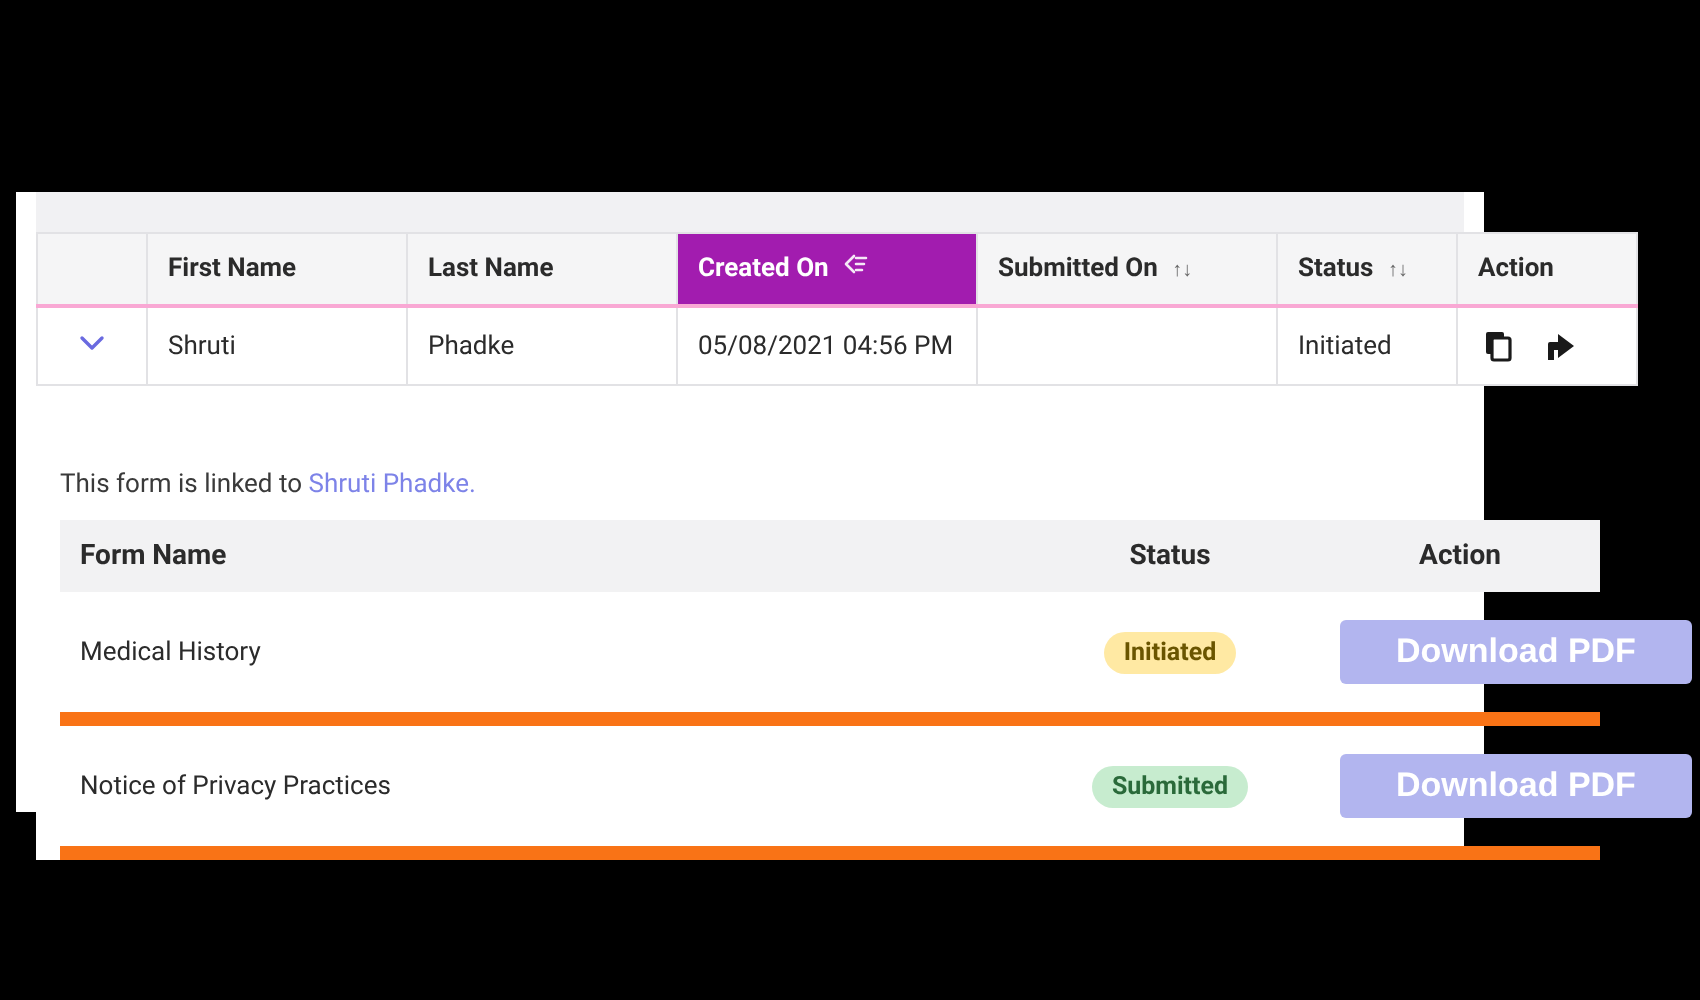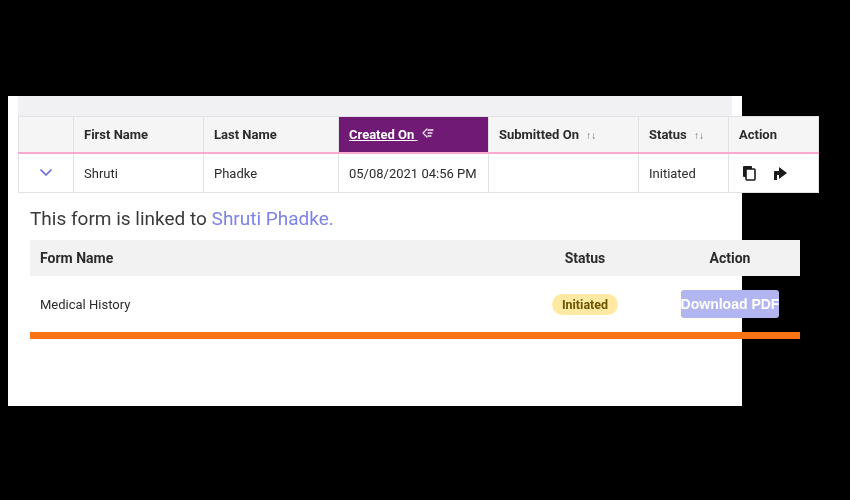--- a/index.html
+++ b/index.html
@@ -42,23 +42,22 @@
     padding: 10px 10px;
     vertical-align: middle;
   }
   table.main th {
     background: #f5f5f6;
     font-weight: 700;
     font-size: 13px;
     height: 36px;
   }
   table.main th.active {
-    background: #701a75;
+    background: #a21caf;
     color: #fff;
-    text-decoration: underline;
   }
   table.main td {
     background: #fff;
     height: 38px;
     border-top: 2px solid #f9a8d4;
   }
   col.c-expand { width: 55px; }
   col.c-first  { width: 130px; }
   col.c-last   { width: 135px; }
   col.c-created{ width: 150px; }
@@ -85,23 +84,24 @@
     gap: 14px;
     align-items: center;
   }
   .action-icons svg { display: block; }
 
   .detail {
     background: #fff;
     padding: 14px 12px 0 12px;
   }
   .linked-text {
-    font-size: 19px;
+    font-size: 13px;
     color: #3a3a3a;
     margin-bottom: 10px;
+    margin-top: 28px;
   }
   .linked-text a {
     color: #7d83e8;
     text-decoration: none;
   }
   table.sub {
     width: 100%;
     border-collapse: collapse;
     table-layout: fixed;
   }
@@ -133,22 +133,22 @@
   .badge-purple { background: #d9d8f2; color: #4a4a6a; }
   .badge-green  { background: #c7eccf; color: #2a6a3a; }
 
   .center-cell { text-align: center; }
 
   .dl-btn {
     display: inline-block;
     background: #b2b5ef;
     color: #fff;
     font-weight: 600;
-    font-size: 14px;
-    padding: 6px 0;
+    font-size: 17px;
+    padding: 6px 28px;
     border-radius: 3px;
     border: none;
     cursor: pointer;
     white-space: nowrap;
   }
 </style>
 </head>
 <body>
 
 <div class="viewport">
@@ -244,17 +244,26 @@
         <tbody>
           <tr>
             <td>Medical History</td>
             <td class="center-cell">
               <span class="badge badge-yellow">Initiated</span>
             </td>
             <td class="center-cell">
               <button class="dl-btn">Download PDF</button>
             </td>
           </tr>
+          <tr>
+            <td>Notice of Privacy Practices</td>
+            <td class="center-cell">
+              <span class="badge badge-green">Submitted</span>
+            </td>
+            <td class="center-cell">
+              <button class="dl-btn">Download PDF</button>
+            </td>
+          </tr>
         </tbody>
       </table>
     </div>
   </div>
 </div>
 
 </body></html>

